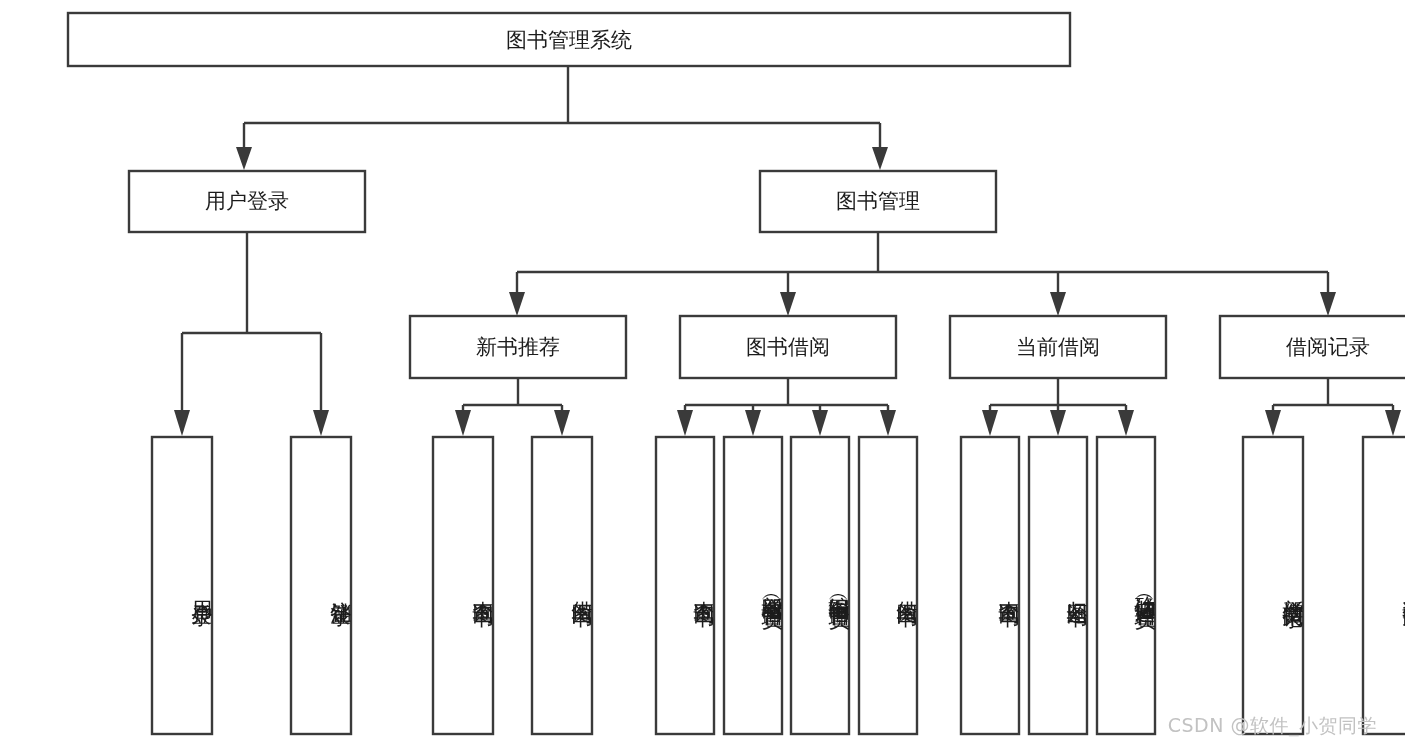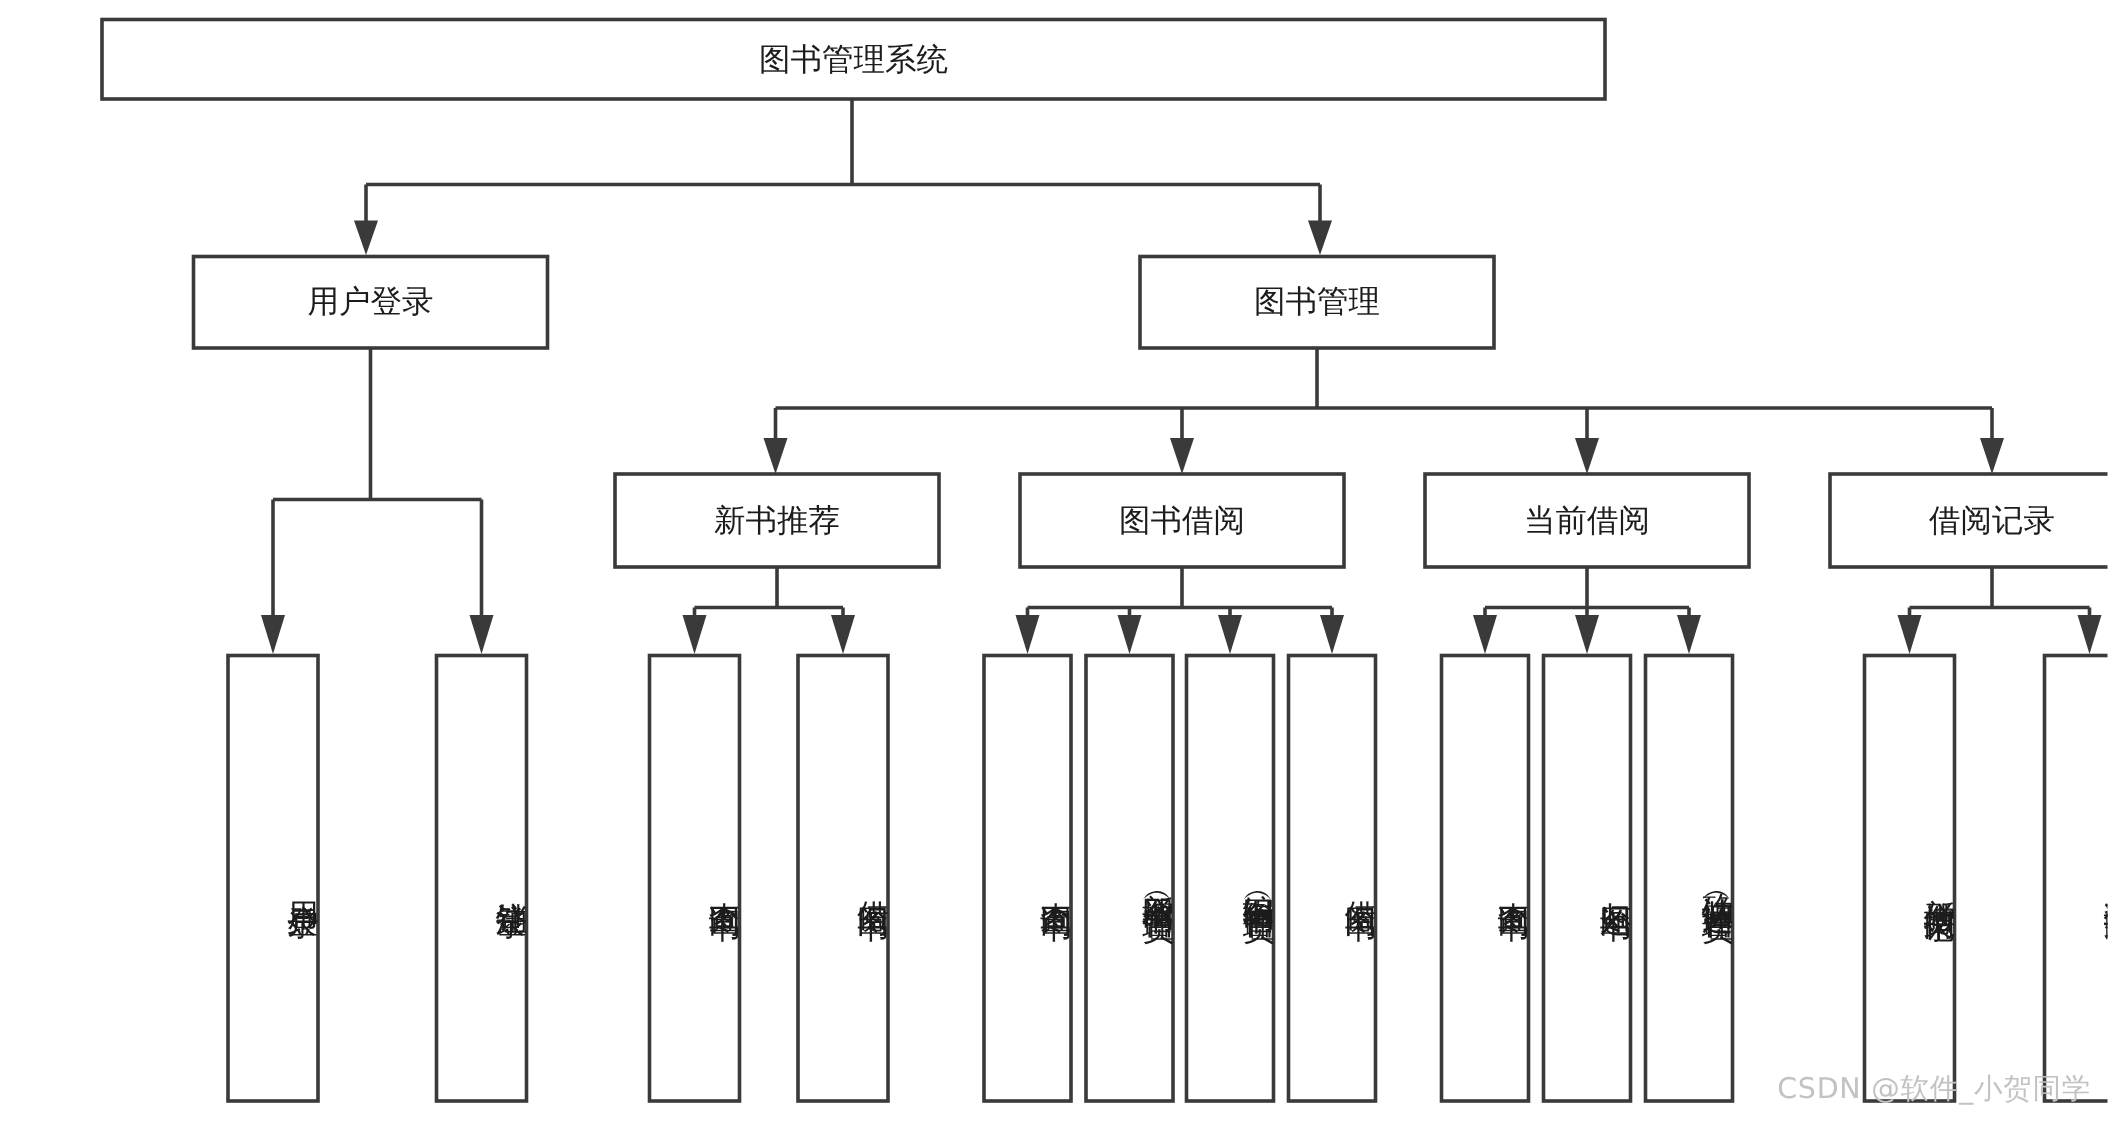--- a/index.html
+++ b/index.html
@@ -67,21 +67,21 @@
     white-space: nowrap;
     overflow: hidden;
   }
   .vbox-fo-inner {
     width: 100%;
     height: 100%;
     display: block;
   }
   .watermark {
     position: absolute;
-    right: 14px;
+    right: 31px;
     bottom: 8px;
     font-family: "DejaVu Sans", "Liberation Sans", sans-serif;
     font-size: 19px;
     color: #c2c2c2;
     letter-spacing: 0.5px;
     white-space: nowrap;
     pointer-events: none;
   }
 </style>
 </head>

